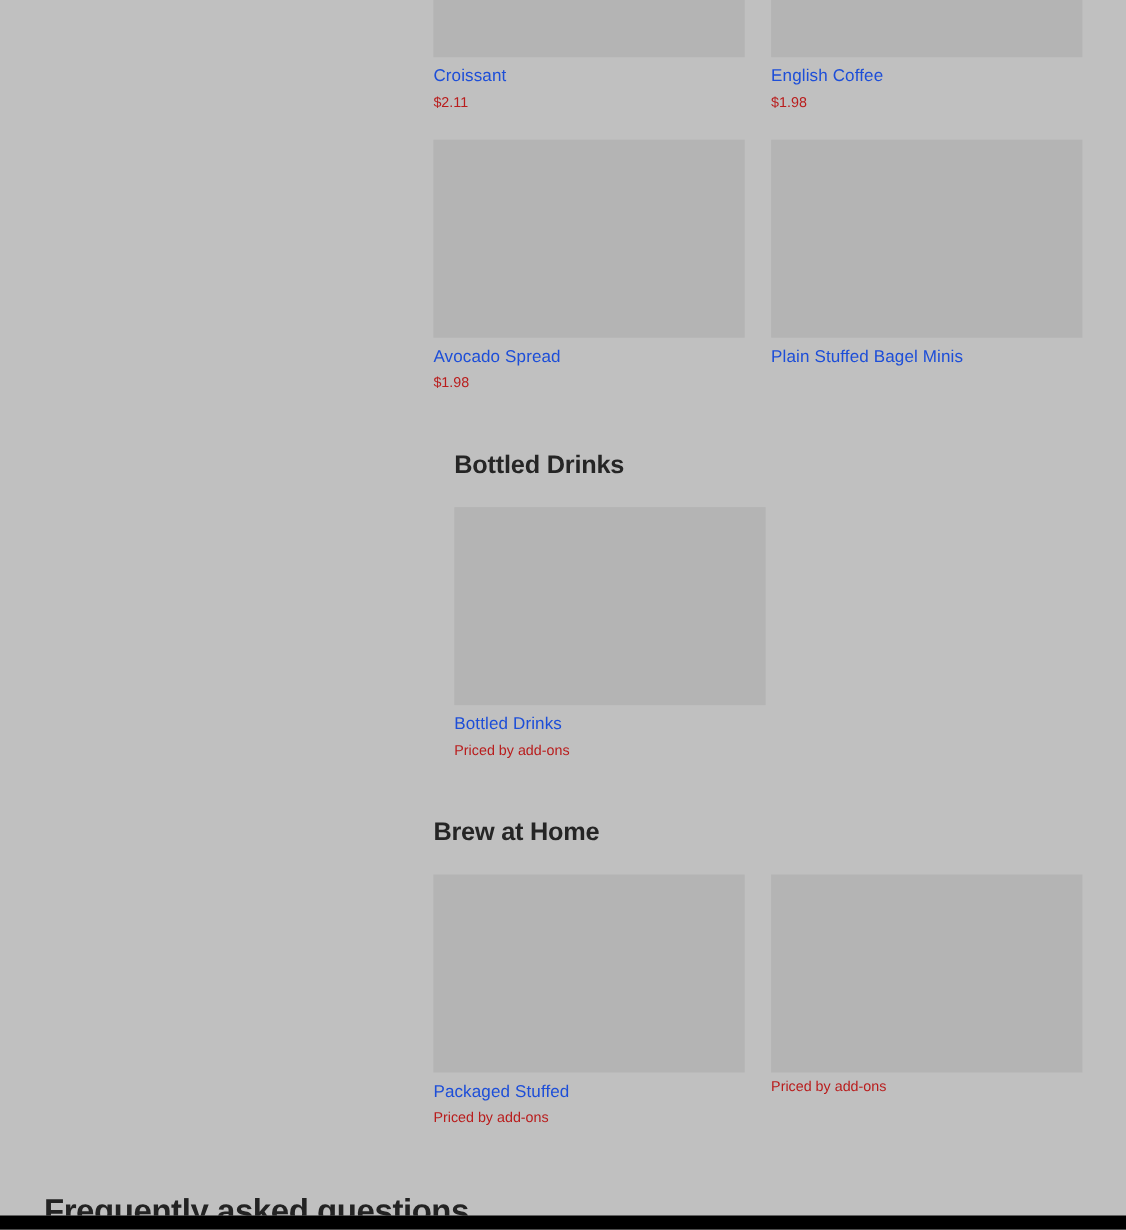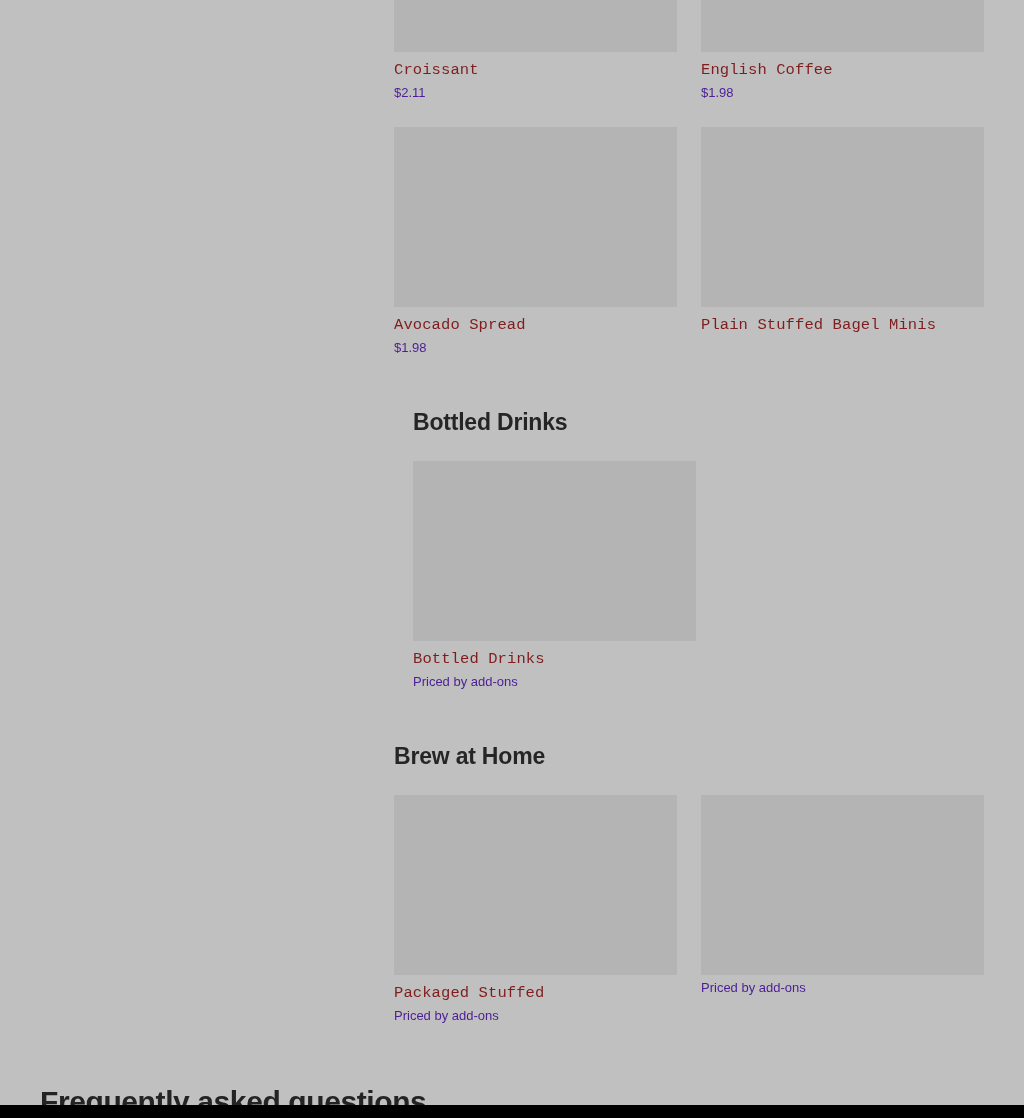--- a/index.html
+++ b/index.html
@@ -56,30 +56,29 @@
     background:#b4b4b4;
     display:block;
   }
 
   .product-thumb.tall { height:180px; }
 
   .product-name {
     font-size:15.5px;
     line-height:20px;
     font-weight:400;
-    color:#7f1d1d;
+    color:#1d4ed8;
     margin-top:8px;
     letter-spacing:0.1px;
-    font-family:Liberation Mono, monospace;
   }
 
   .product-price {
     font-size:13px;
     line-height:17px;
-    color:#4c1d95;
+    color:#b91c1c;
     margin-top:4px;
   }
 
   
   .row-clipped .product-thumb {
     height:52px;
   }
 
   .row-gap { height:26px; }
 

